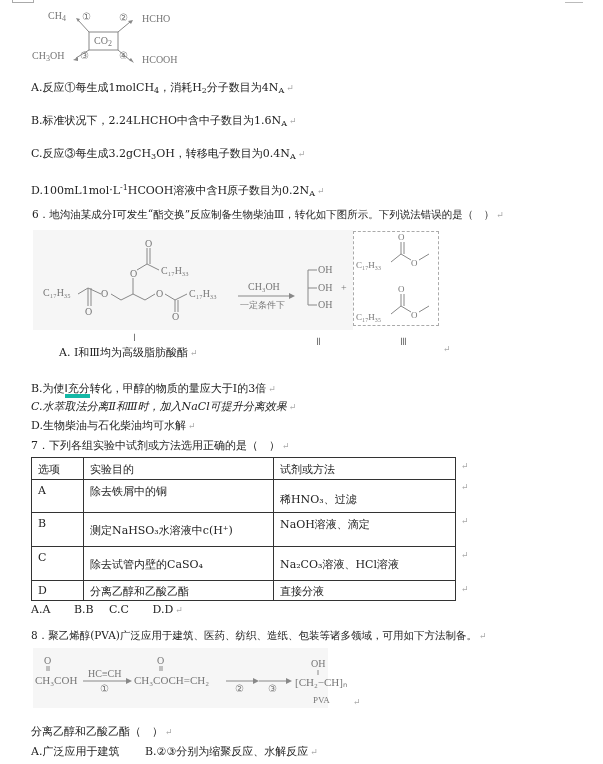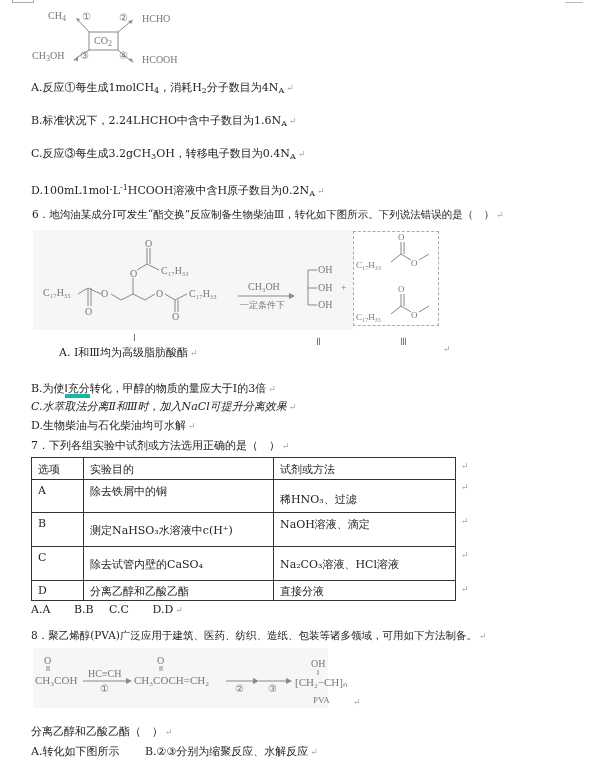--- a/index.html
+++ b/index.html
@@ -217,15 +217,15 @@
   <span class="fig" style="left:202px;top:33px;">②</span>
   <span class="fig" style="left:235px;top:33px;">③</span>
   <span class="fig" style="left:278px;top:8px;font-size:10px;">OH</span>
   <span class="fig" style="left:262px;top:24px;font-size:11px;">[CH₂−CH]ₙ</span>
   <span class="fig" style="left:280px;top:45px;font-size:9px;">PVA</span>
   <span class="mark" style="position:absolute;left:318px;top:47px;">↵</span>
 </div>
 
 <div class="line" style="top:725px;"><span>分离乙醇和乙酸乙酯（　）</span><span class="mark">↵</span></div>
 <div class="line" style="top:745px;">
-  <span>A.转化如下图所示</span>
+  <span>A.广泛应用于建筑</span>
   <span style="margin-left:22px;">B.②③分别为缩聚反应、水解反应</span><span class="mark">↵</span>
 </div>
 
 </body></html>

